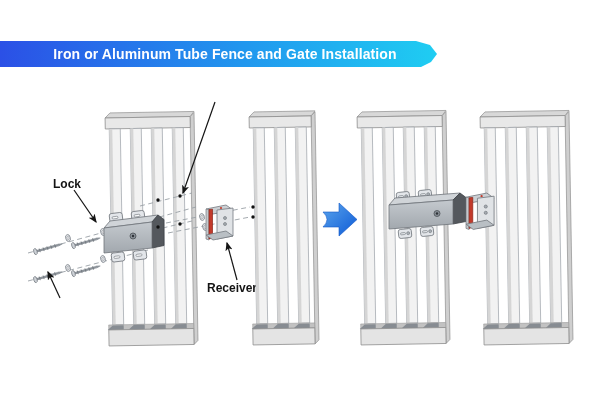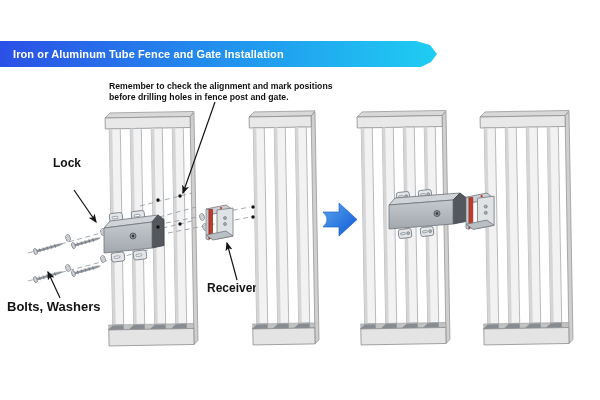--- a/index.html
+++ b/index.html
@@ -4,47 +4,42 @@
 <style>
   html,body{margin:0;padding:0;background:#ffffff;}
   .stage{
     position:relative;width:600px;height:400px;background:#ffffff;overflow:hidden;
     font-family:"Liberation Sans",sans-serif;color:#111;
   }
   .banner{
     position:absolute;left:0;top:41px;width:437px;height:40px;
     background:linear-gradient(90deg,#2b50e6 0%,#2196ee 55%,#1fcdf2 100%);
     clip-path:polygon(0 0,416px 0,430px 4px,437px 13px,431px 21px,421px 26px,0 26px);
-    color:#fff;font-weight:700;font-size:11px;line-height:26px;padding-left:13px;
-    box-sizing:border-box;letter-spacing:.1px;
+    color:#fff;font-weight:700;font-size:14px;line-height:26px;padding-left:13px;
+    box-sizing:border-box;letter-spacing:.1px;text-align:center;
   }
   .svg-layer{position:absolute;left:0;top:0;}
   .lbl{position:absolute;font-weight:700;color:#141414;white-space:nowrap;}
-  .lbl-lock{left:53px;top:156px;font-size:12px;font-weight:600;}
+  .lbl-lock{left:53px;top:177px;font-size:12px;font-weight:600;}
   .lbl-receiver{left:207px;top:281px;font-size:12px;font-weight:600;}
   .lbl-bolts{left:7px;top:299px;font-size:13px;font-weight:600;}
   .note{position:absolute;left:7px;top:317px;font-size:8px;font-weight:700;line-height:9.8px;color:#1a1a1a;}
   .annot{position:absolute;left:109px;top:81px;font-size:8.7px;font-weight:700;line-height:10.8px;color:#111;}
 </style>
 </head>
 <body>
 
 <div class="stage">
 
   <div class="banner">
     <span>Iron or Aluminum Tube Fence and Gate Installation</span>
   </div>
 
-  <div class="annot">
-    <div>Remember to check the alignment and mark positions</div>
-    <div>before drilling holes in fence post and gate.</div>
-  </div>
   <div class="lbl lbl-lock">Lock</div>
   <div class="lbl lbl-receiver">Receiver</div>
-  <div class="lbl lbl-bolts">Bolts, Washers</div>
 
   <svg class="svg-layer" width="600" height="400" viewBox="0 0 600 400">
     <defs>
       <marker id="ah" viewBox="0 0 10 8" refX="8.5" refY="4" markerWidth="9" markerHeight="7.2" orient="auto" markerUnits="userSpaceOnUse">
         <path d="M0,0 L10,4 L0,8 L2.5,4 Z" fill="#151515"></path>
       </marker>
 
       <linearGradient id="lockGrad" x1="0" y1="0" x2="0" y2="1">
         <stop offset="0" stop-color="#c4c9ce"></stop>
         <stop offset="1" stop-color="#a2a8ae"></stop>

